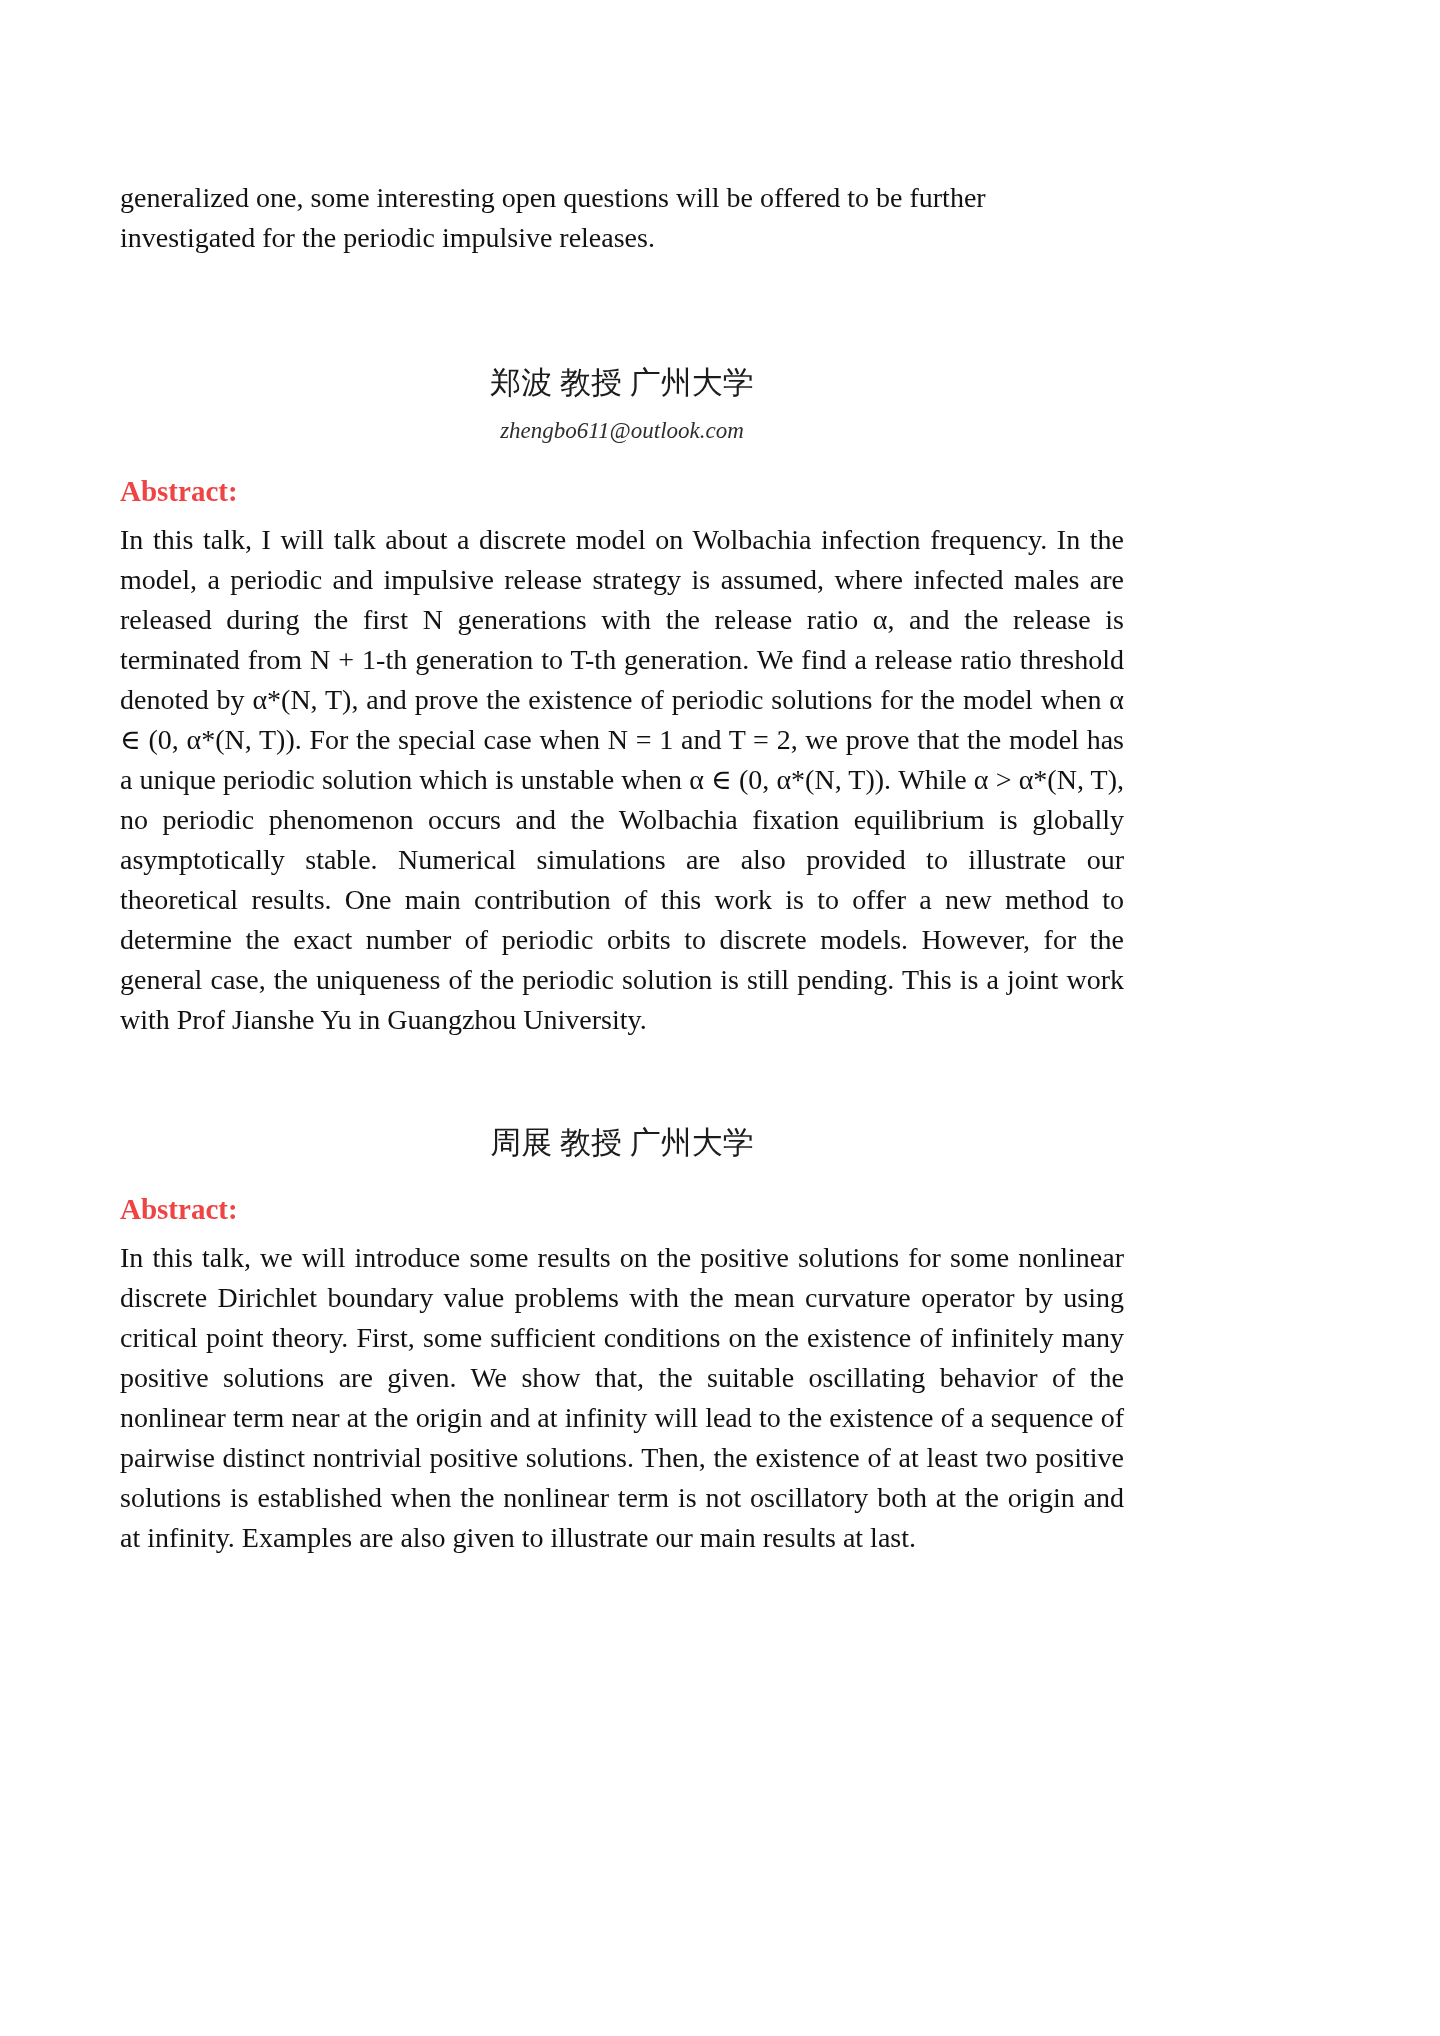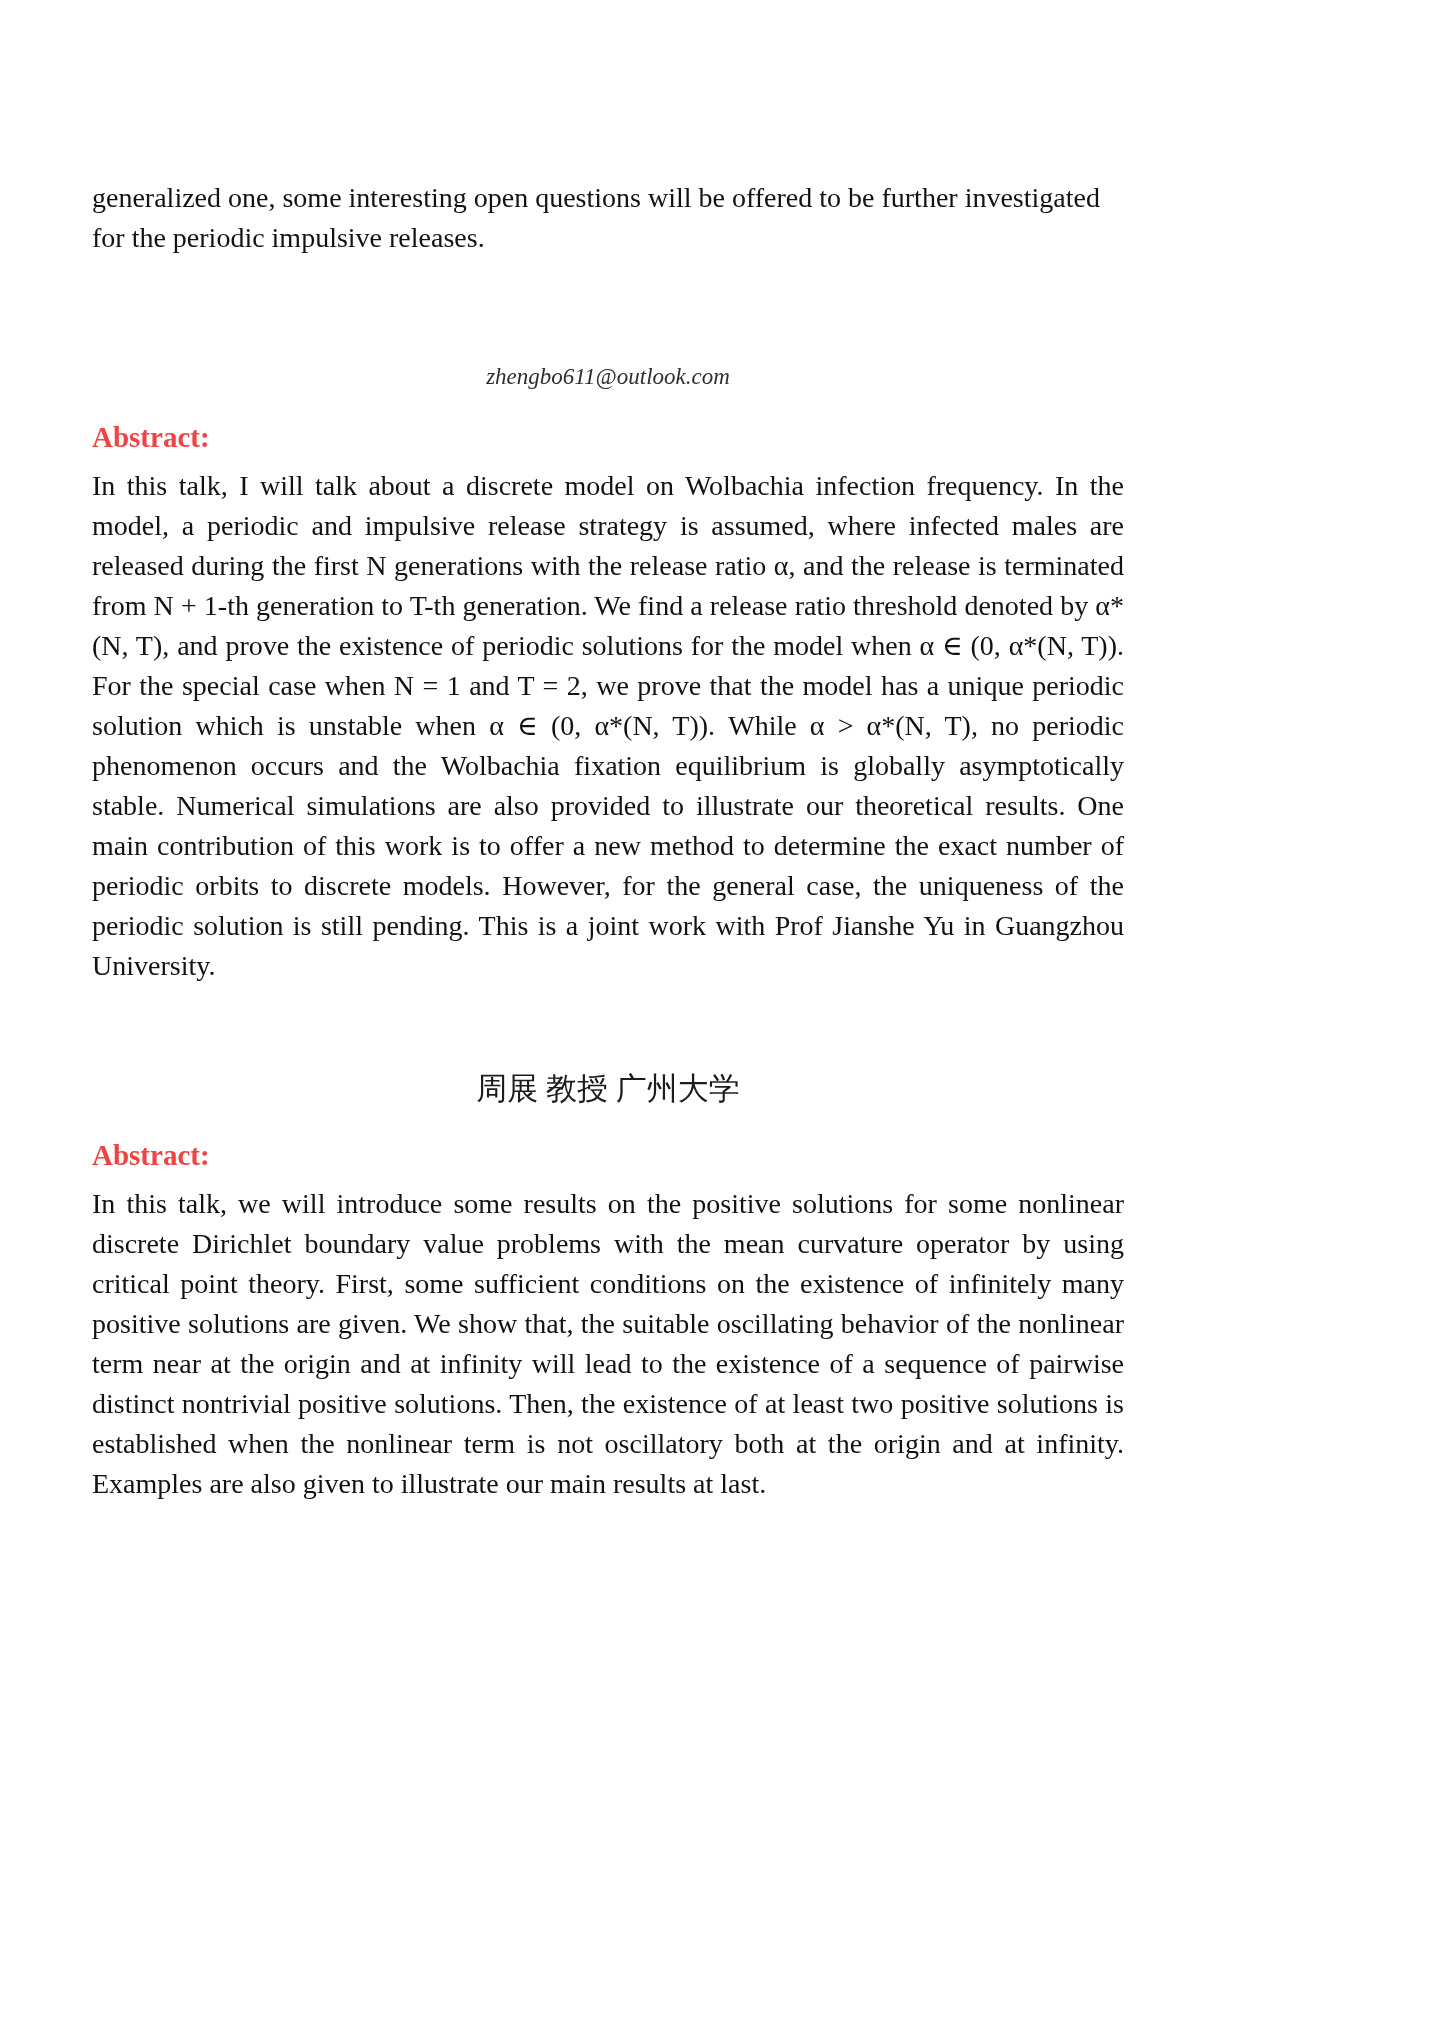--- a/index.html
+++ b/index.html
@@ -6,21 +6,21 @@
     margin: 0;
     padding: 0;
     background: #ffffff;
   }
   .page {
     position: relative;
     width: 1291px;
     height: 2036px;
     background: #ffffff;
     box-sizing: border-box;
-    padding: 178px 167px 0 92px;
+    padding: 178px 167px 0 120px;
     font-family: "Liberation Serif", "DejaVu Serif", serif;
     color: #111111;
     overflow: hidden;
   }
   .body-text {
     margin: 0;
     font-size: 28px;
     line-height: 40px;
     text-align: justify;
     color: #121212;
@@ -71,20 +71,21 @@
   }
 </style>
 </head>
 <body>
 
 <div class="page">
 
   <p class="body-text intro">generalized one, some interesting open questions will be offered to be further investigated for the periodic impulsive releases.</p>
 
   <section class="talk talk-1">
+    <div class="speaker">郑波 教授 广州大学</div>
     <div class="email">zhengbo611@outlook.com</div>
     <div class="abstract-label">Abstract:</div>
     <p class="body-text abstract">In this talk, I will talk about a discrete model on Wolbachia infection frequency.  In the model, a periodic and impulsive release strategy is assumed, where infected males are released during the first N generations with the release ratio α, and the release is terminated from N + 1-th generation to T-th generation.  We find a release ratio threshold denoted by α*(N, T), and prove the existence of periodic solutions for the model when α ∈ (0, α*(N, T)).  For the special case when N = 1 and T = 2, we prove that the model has a unique periodic solution which is unstable when α ∈ (0, α*(N, T)). While α &gt; α*(N, T), no periodic phenomenon occurs and the Wolbachia fixation equilibrium is globally asymptotically stable. Numerical simulations are also provided to illustrate our theoretical results. One main contribution of this work is to offer a new method to determine the exact number of periodic orbits to discrete models. However, for the general case, the uniqueness of the periodic solution is still pending. This is a joint work with Prof Jianshe Yu in Guangzhou University.</p>
   </section>
 
   <section class="talk talk-2">
     <div class="speaker">周展 教授 广州大学</div>
     <div class="abstract-label">Abstract:</div>
     <p class="body-text abstract">In this talk, we will introduce some results on the positive solutions for some nonlinear discrete Dirichlet boundary value problems with the mean curvature operator by using critical point theory. First, some sufficient conditions on the existence of infinitely many positive solutions are given. We show that, the suitable oscillating behavior of the nonlinear term near at the origin and at infinity will lead to the existence of a sequence of pairwise distinct nontrivial positive solutions. Then, the existence of at least two positive solutions is established when the nonlinear term is not oscillatory both at the origin and at infinity. Examples are also given to illustrate our main results at last.</p>
   </section>

